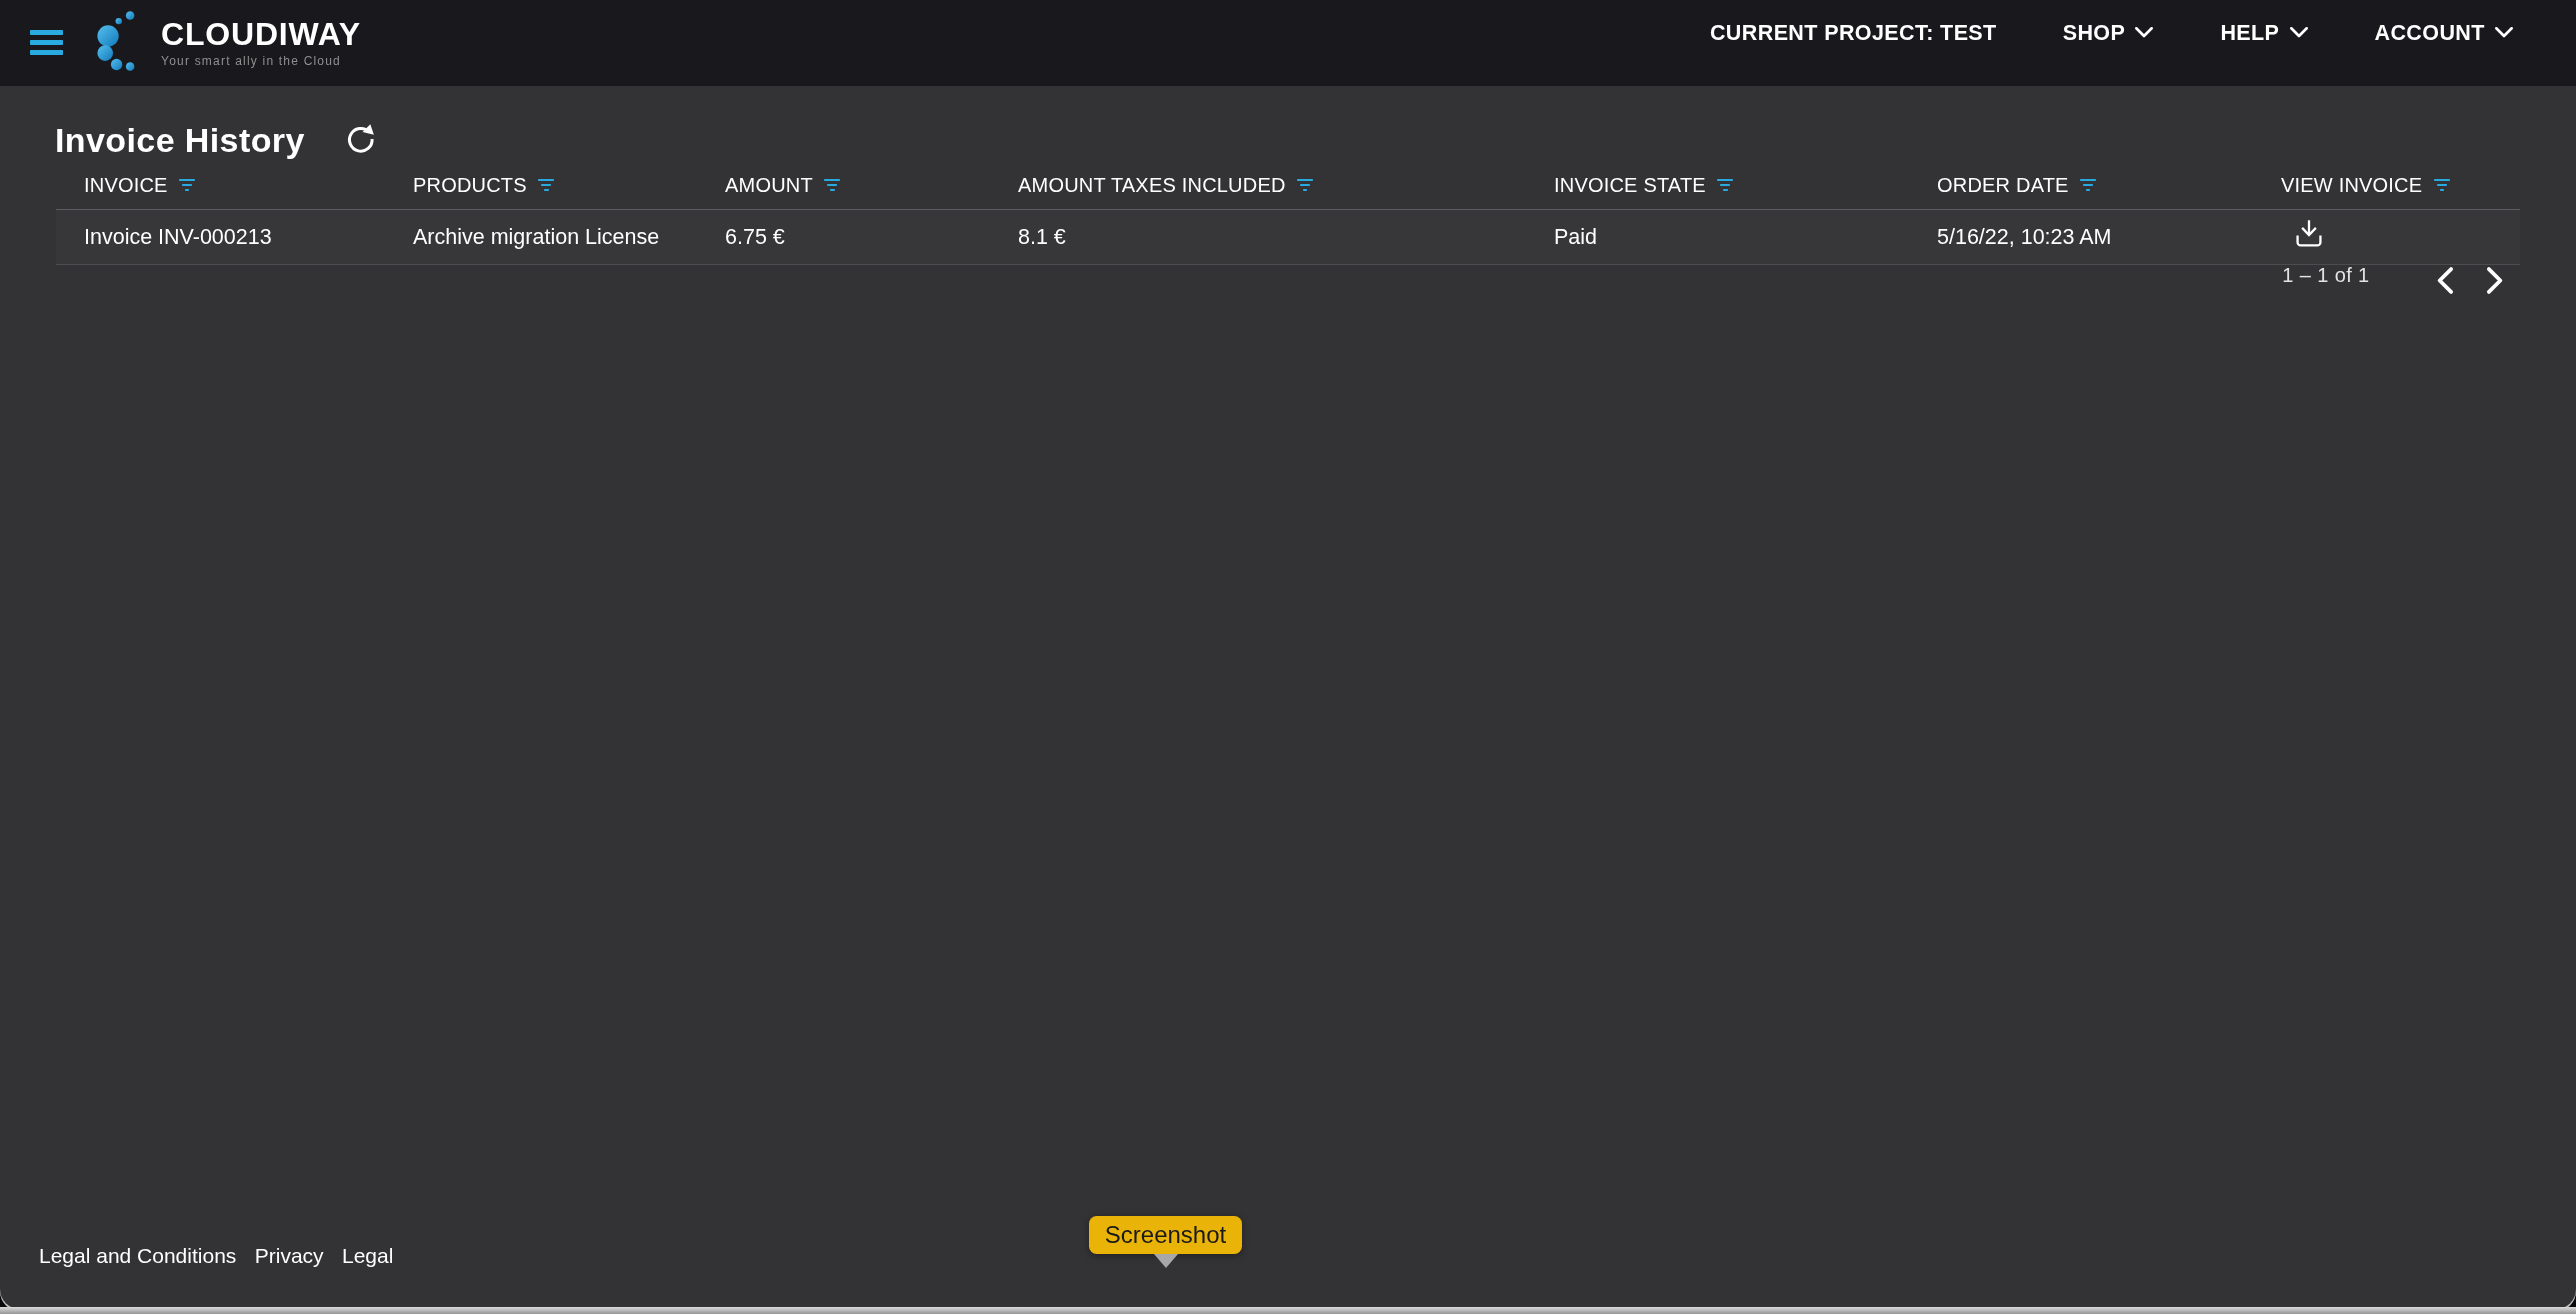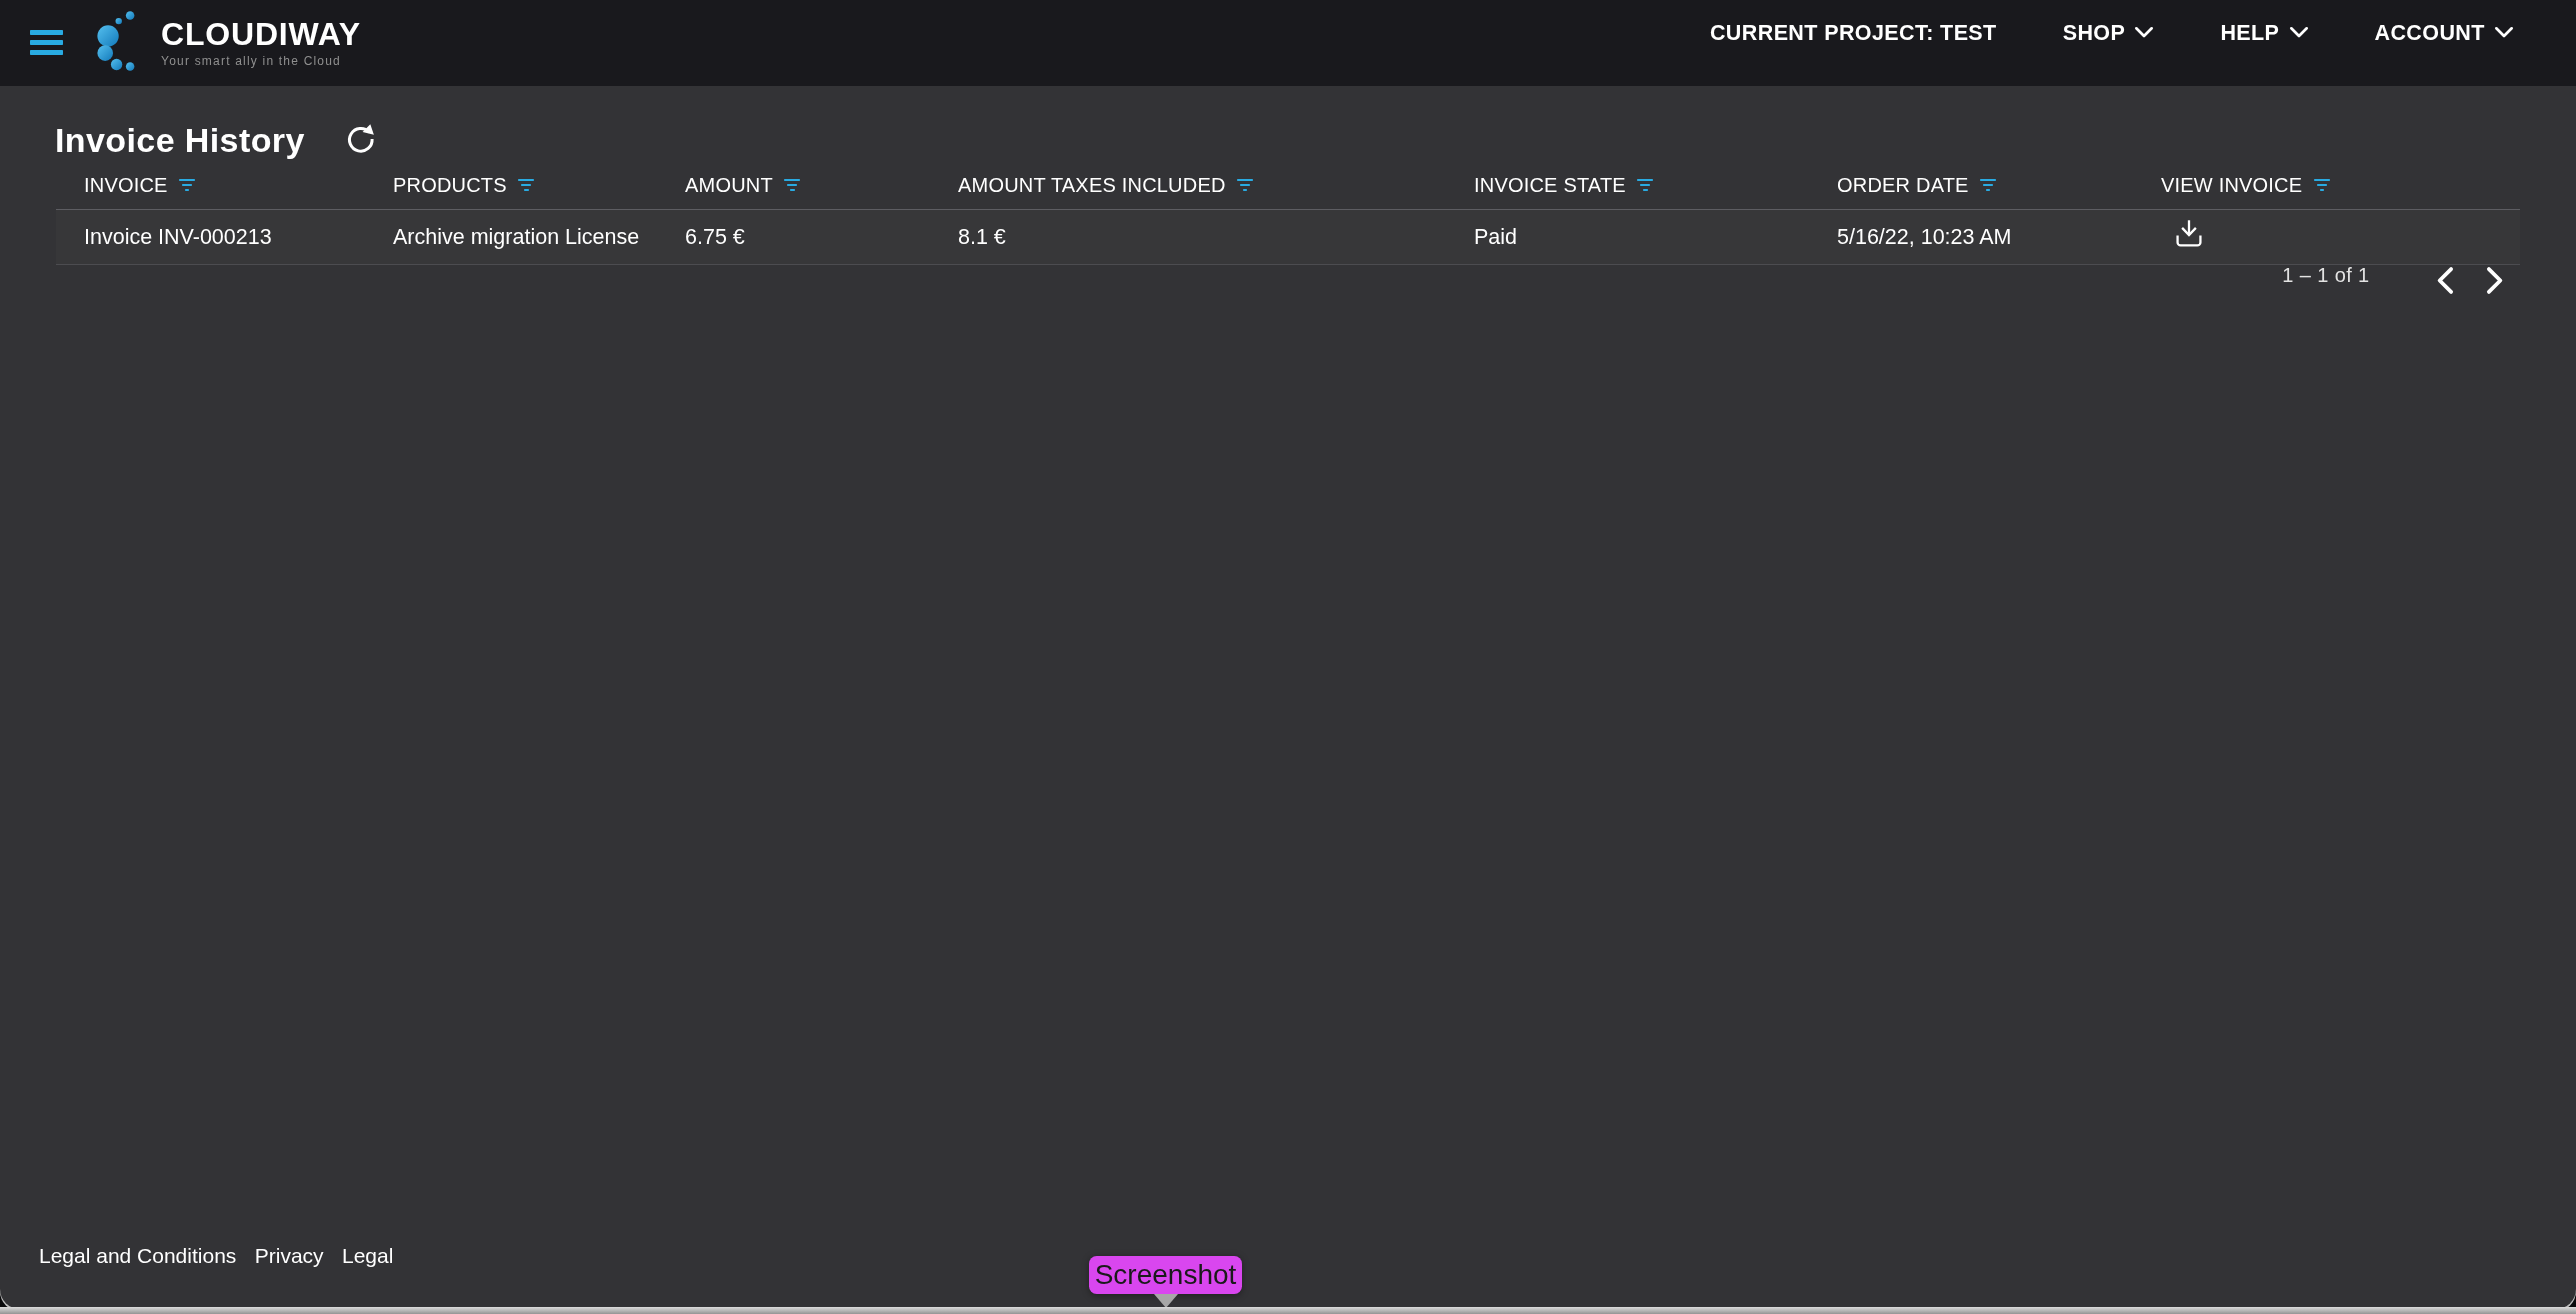--- a/index.html
+++ b/index.html
@@ -28,21 +28,21 @@
   .nav-right{position:absolute;right:62px;top:0;height:67px;display:flex;align-items:center;gap:66px;}
   .nav-label{color:#fff;font-weight:700;font-size:21.5px;letter-spacing:0.4px;white-space:nowrap;}
   .nav-menu{display:flex;align-items:center;gap:9.2px;cursor:pointer;}
 
   
   .page-header{position:absolute;left:55px;top:121px;display:flex;align-items:center;gap:37px;}
   .page-title{color:#fff;font-weight:700;font-size:34px;letter-spacing:0.4px;}
   .refresh-btn{width:35px;height:35px;display:flex;align-items:center;justify-content:center;cursor:pointer;}
 
   .invoice-table{position:absolute;left:56px;top:161px;width:2464px;}
-  .t-grid{display:grid;grid-template-columns:337px 292px 273px 516px 363px 324px 1fr;align-items:center;}
+  .t-grid{display:grid;grid-template-columns:337px 292px 273px 516px 363px 324px 1fr;align-items:center;gap:20px;}
   .thead{height:48px;border-bottom:1.5px solid #5d5d62;}
   .th{display:flex;align-items:center;gap:11.5px;color:#fff;font-size:20px;letter-spacing:0.2px;cursor:pointer;white-space:nowrap;}
   .th:first-child{padding-left:28px;}
   .trow{height:54px;border-bottom:1.5px solid #4c4c50;background:rgba(255,255,255,0.02);}
   .td{color:#fff;font-size:21.5px;white-space:nowrap;}
   .td:first-child{padding-left:28px;}
   .filter-icon{display:inline-flex;flex-direction:column;align-items:center;gap:2.3px;}
   .filter-icon i{display:block;background:#29abe2;height:2.7px;border-radius:0.8px;}
   .filter-icon i:nth-child(1){width:16px;}
   .filter-icon i:nth-child(2){width:10px;}
@@ -53,23 +53,23 @@
   .page-range{color:#e3e3e3;font-size:20px;margin-right:60px;letter-spacing:0.4px;}
   .page-btn{width:31px;height:35px;display:flex;align-items:center;justify-content:center;cursor:pointer;}
   .page-btn + .page-btn{margin-left:18.4px;}
 
   
   .footer-links{position:absolute;left:39px;top:1244px;display:flex;gap:18.4px;}
   .footer-link{color:#fff;font-size:21px;cursor:pointer;white-space:nowrap;}
   .copyright{position:absolute;right:37px;top:1244px;color:#fff;font-size:21px;white-space:nowrap;}
 
   
-  .tooltip{position:absolute;left:1089px;top:1256px;width:153px;height:38px;background:#d946ef;
+  .tooltip{position:absolute;left:1089px;top:1216px;width:153px;height:38px;background:#eab308;
     border-radius:7.7px;display:flex;align-items:center;justify-content:center;
-    color:#1a1a1a;font-size:28px;box-shadow:0 1.5px 7.7px rgba(0,0,0,.35);}
+    color:#1a1a1a;font-size:24px;box-shadow:0 1.5px 7.7px rgba(0,0,0,.35);}
   .tooltip::after{content:"";position:absolute;left:50%;top:100%;transform:translateX(-50%);
     border:12.3px solid transparent;border-top:14px solid #a7a7a7;border-bottom-width:0;}
 </style>
 </head>
 <body>
 
 <div class="window">
 
   <header class="topbar">
     <div class="hamburger">

